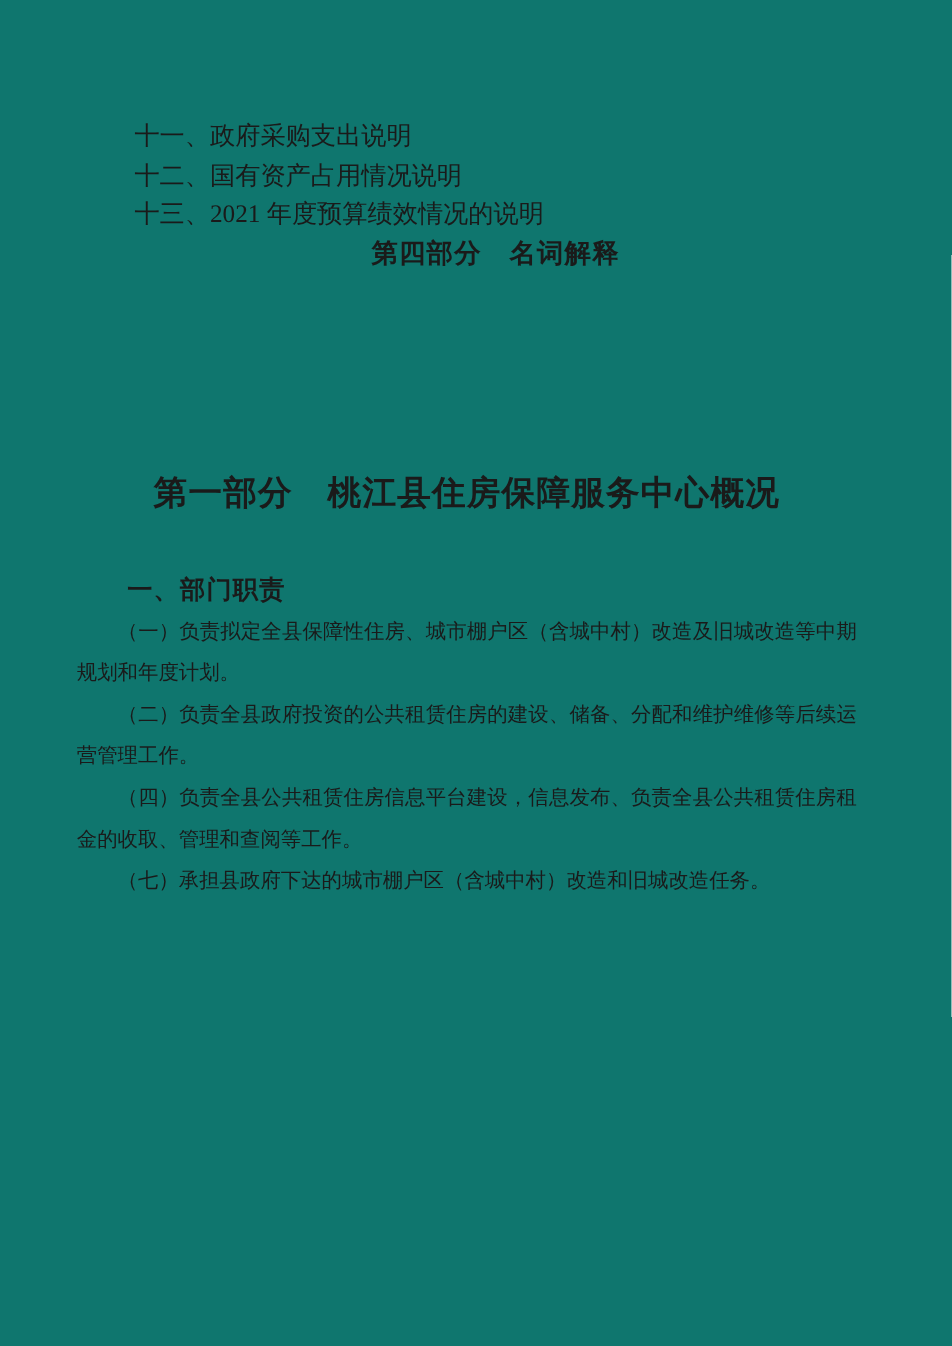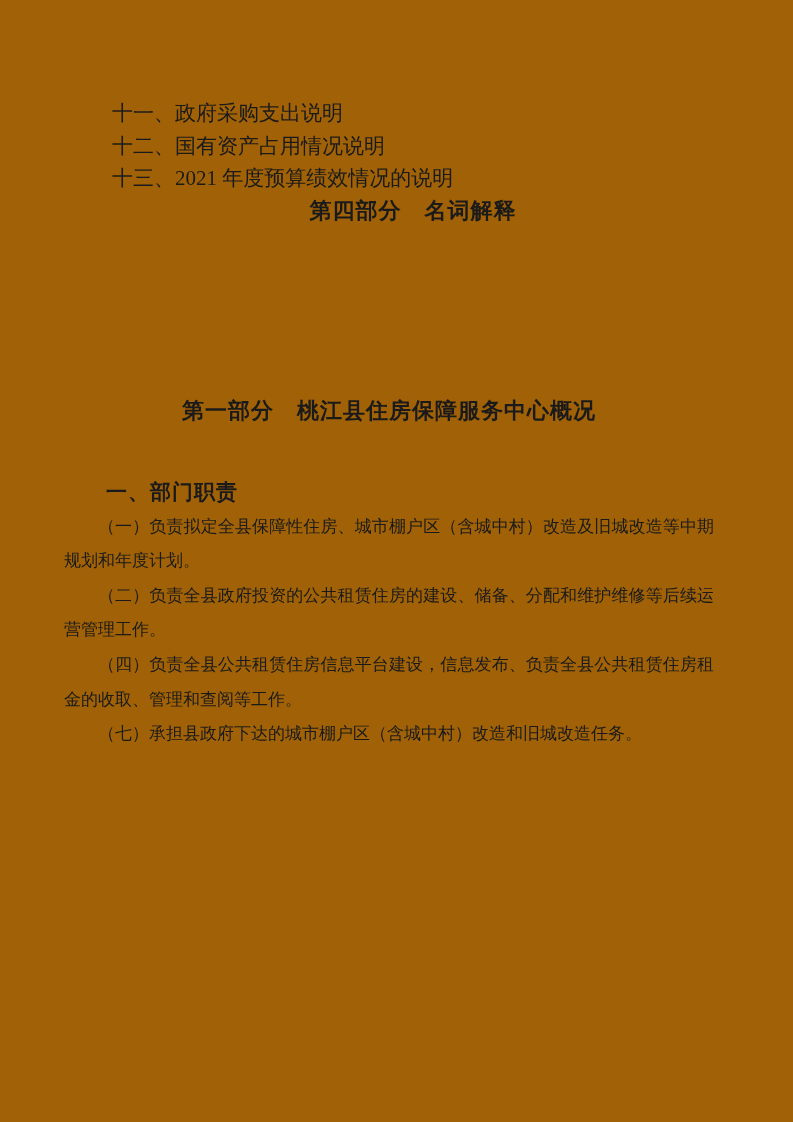--- a/index.html
+++ b/index.html
@@ -5,21 +5,21 @@
   html, body {
     margin: 0;
     padding: 0;
     background: #ffffff;
   }
   .page {
     position: relative;
     width: 793px;
     height: 1122px;
     margin: 0 auto;
-    background: #a16207;
+    background: #0f766e;
     box-sizing: border-box;
     padding: 97px 79px 0 64px;
     overflow: hidden;
     color: #1a1a1a;
     font-family: "Liberation Serif", "DejaVu Serif", serif;
   }
   
   .toc-item {
     font-size: 21px;
     line-height: 32.5px;
@@ -30,21 +30,21 @@
   .toc-item.bold {
     font-weight: 700;
     font-size: 22px;
     font-family: "Liberation Sans", "DejaVu Sans", sans-serif;
     letter-spacing: 1px;
     text-align: center;
   }
   
   .doc-title {
     margin: 166px 0 0 0;
-    font-size: 22px;
+    font-size: 28px;
     line-height: 36px;
     font-weight: 700;
     text-align: center;
     letter-spacing: 1px;
     font-family: "Liberation Sans", "DejaVu Sans", sans-serif;
   }
   
   .duties-heading {
     margin: 46px 0 0 0;
     font-size: 21px;

